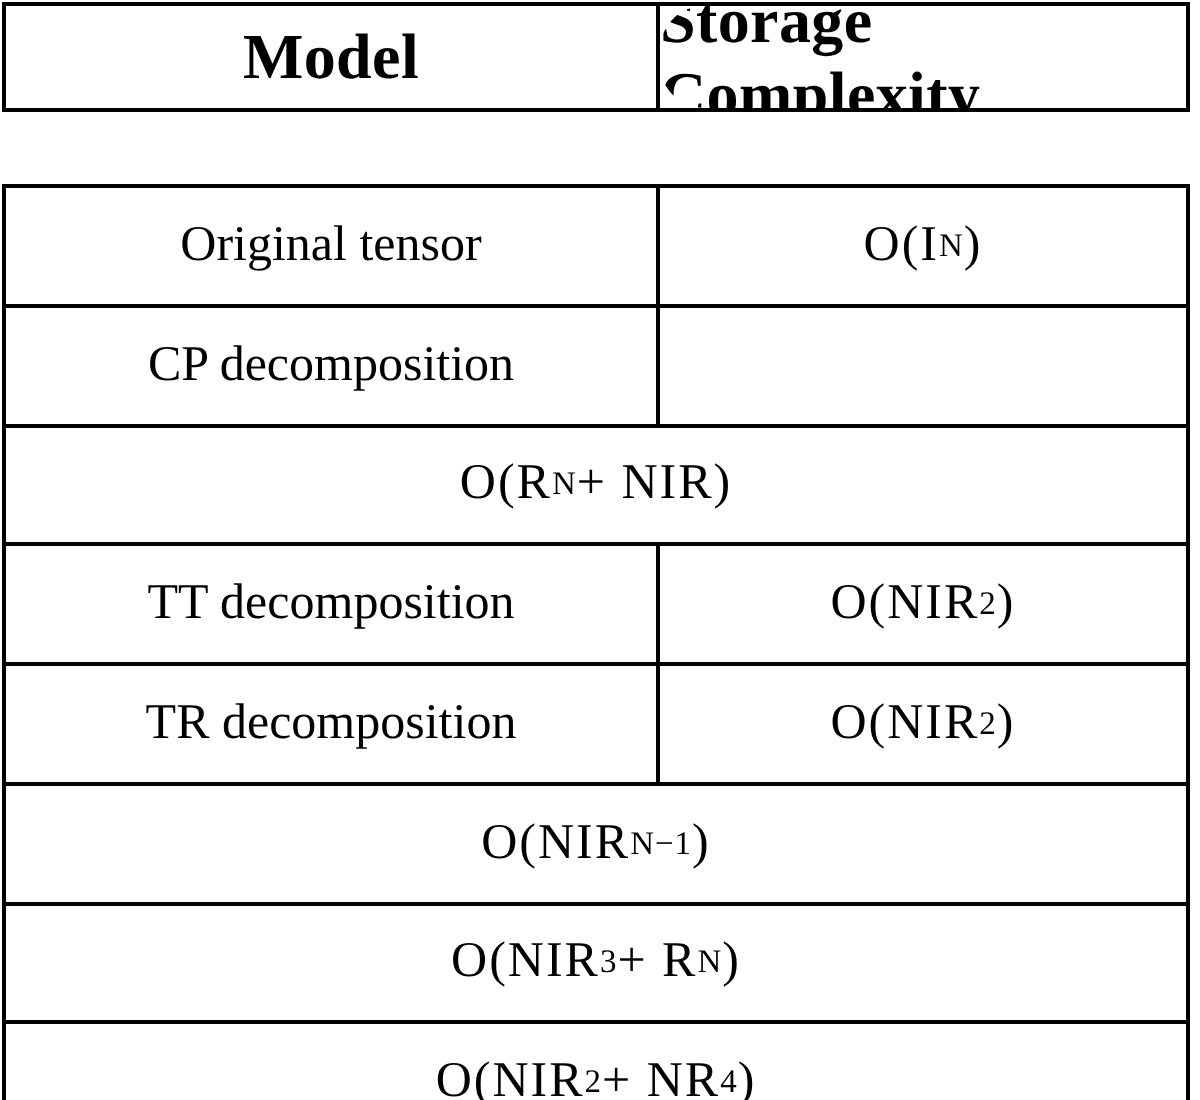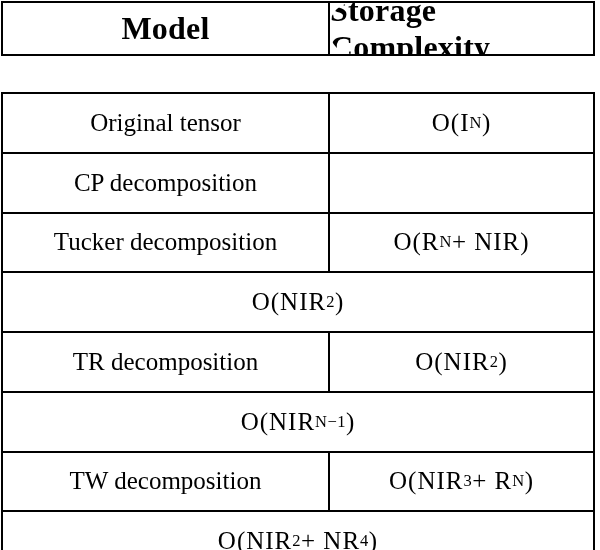--- a/index.html
+++ b/index.html
@@ -100,39 +100,38 @@
     <div class="row">
       <div class="cell cell-model model-text">Original tensor</div>
       <div class="cell cell-complexity formula">O(I<sup>N</sup>)</div>
     </div>
 
     <div class="row">
       <div class="cell cell-model model-text">CP decomposition</div>
     </div>
 
     <div class="row">
-      <div class="cell cell-model model-text">Tucker decomposition</div>
       <div class="cell cell-complexity formula">O(R<sup>N</sup> + NIR)</div>
     </div>
 
     <div class="row">
+      <div class="cell cell-model model-text">TT decomposition</div>
       <div class="cell cell-complexity formula">O(NIR<sup>2</sup>)</div>
     </div>
 
     <div class="row">
       <div class="cell cell-model model-text">TR decomposition</div>
       <div class="cell cell-complexity formula">O(NIR<sup>2</sup>)</div>
     </div>
 
     <div class="row">
       <div class="cell cell-complexity formula">O(NIR<sup>N−1</sup>)</div>
     </div>
 
     <div class="row">
-      <div class="cell cell-model model-text">TW decomposition</div>
       <div class="cell cell-complexity formula">O(NIR<sup>3</sup> + R<sup>N</sup>)</div>
     </div>
 
     <div class="row">
       <div class="cell cell-complexity formula">O(NIR<sup>2</sup> + NR<sup>4</sup>)</div>
     </div>
 
   </div>
 </div>
 

